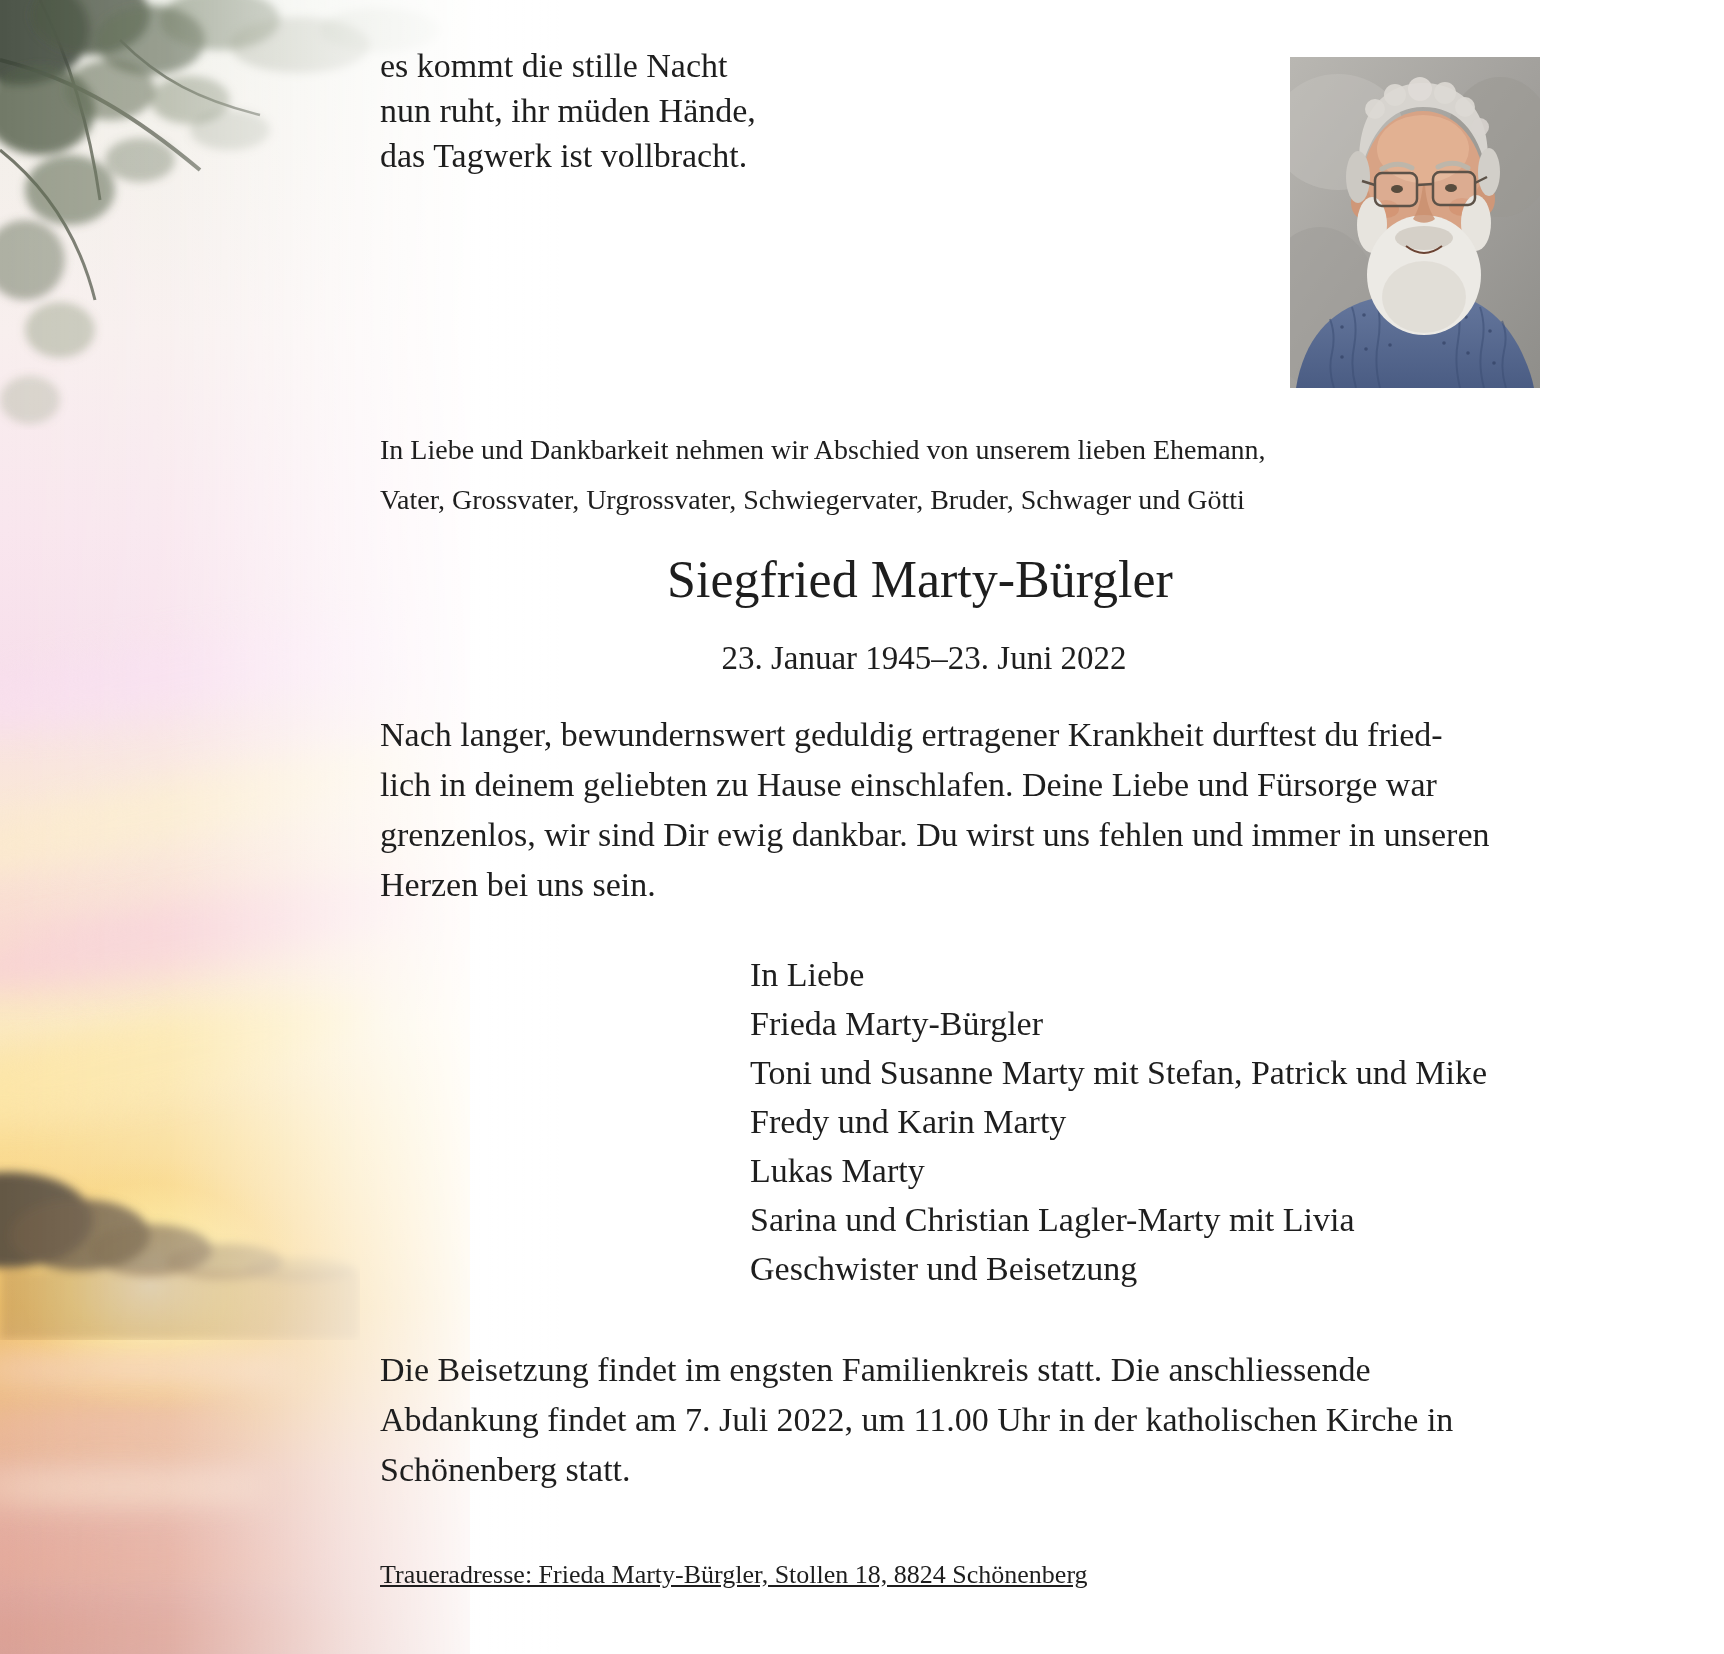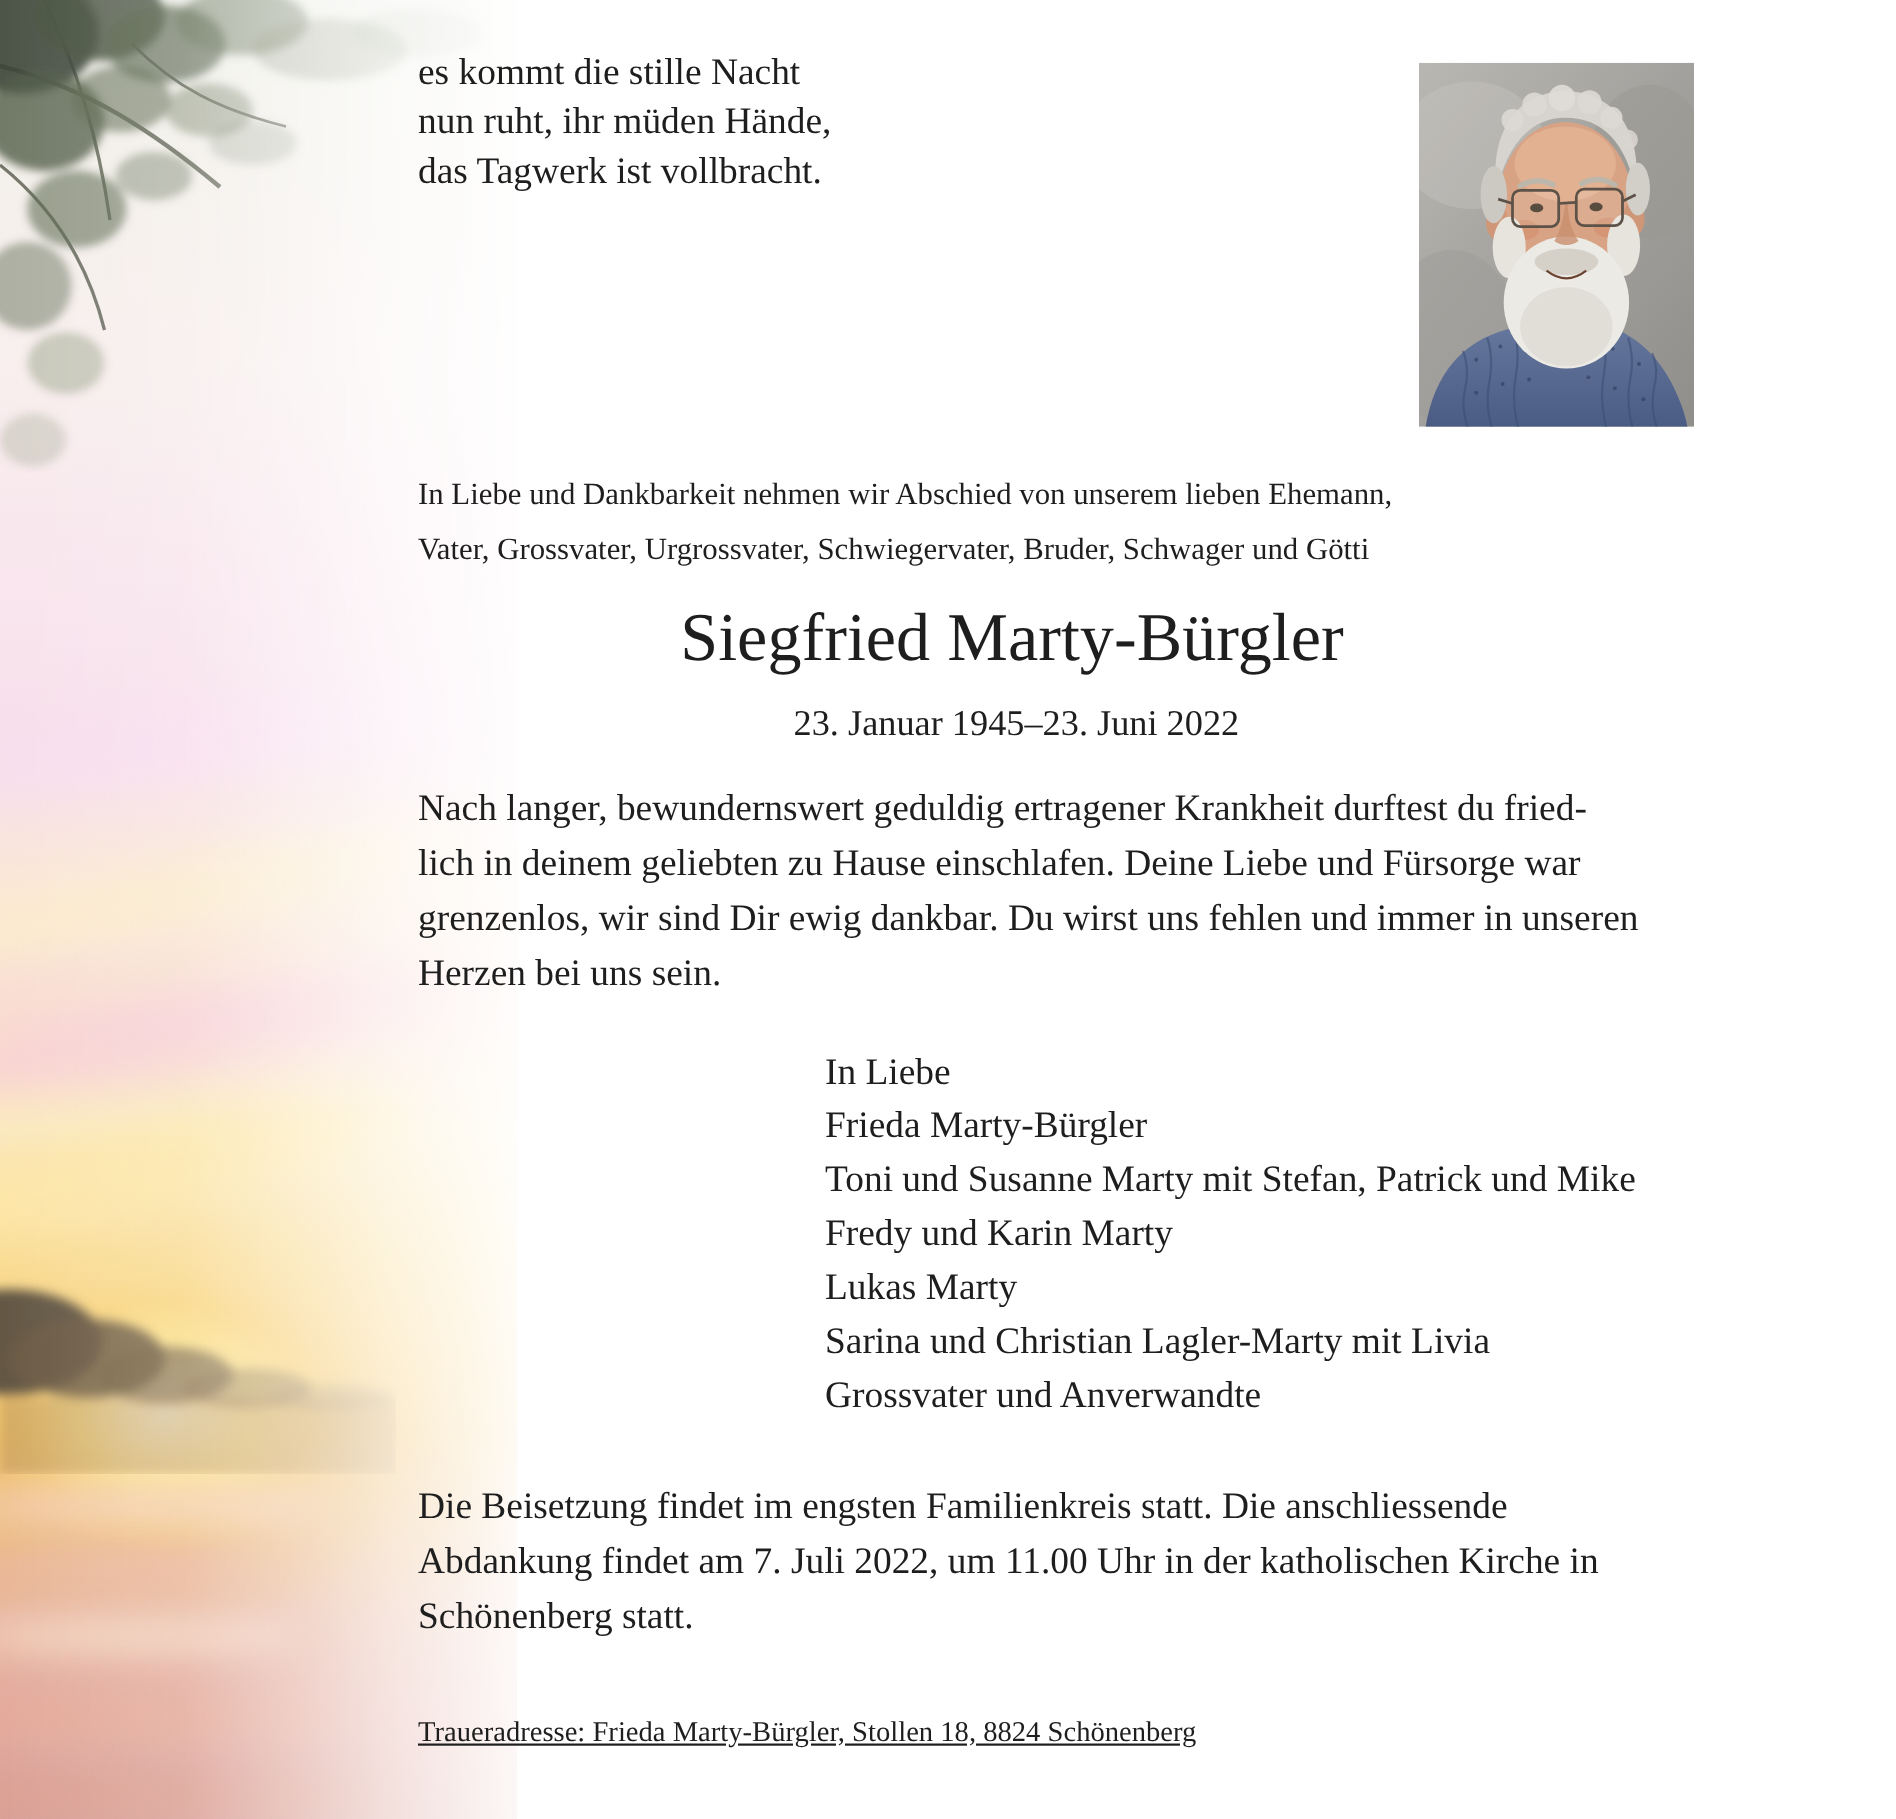--- a/index.html
+++ b/index.html
@@ -35,21 +35,21 @@
 
   
   .photo { position:absolute; left:1290px; top:57px; width:250px; height:331px; }
   .photo svg { display:block; width:100%; height:100%; }
 
   
   .textline { white-space:pre; }
   .poem    { position:absolute; left:380px; top:43px;   font-size:34px; line-height:45px; }
   .intro   { position:absolute; left:380px; top:425px;  font-size:28px; line-height:50px; }
   .name    { position:absolute; left:380px; top:545px;  width:1080px; text-align:center;
-             font-size:62px; line-height:70px; font-weight:400; }
+             font-size:52px; line-height:70px; font-weight:400; }
   .dates   { position:absolute; left:384px; top:640px;  width:1080px; text-align:center; font-size:33px; }
   .obit    { position:absolute; left:380px; top:710px;  font-size:34px; line-height:50px; }
   .family  { position:absolute; left:750px; top:950px;  font-size:34px; line-height:49px; }
   .funeral { position:absolute; left:380px; top:1345px; font-size:34px; line-height:50px; }
   .address { position:absolute; left:380px; top:1560px; font-size:26px;text-decoration:underline; }
 </style>
 </head>
 <body>
 
 <div class="page">
@@ -226,21 +226,21 @@
     <div class="textline">Herzen bei uns sein.</div>
   </div>
 
   <div class="family">
     <div class="textline">In Liebe</div>
     <div class="textline">Frieda Marty-Bürgler</div>
     <div class="textline">Toni und Susanne Marty mit Stefan, Patrick und Mike</div>
     <div class="textline">Fredy und Karin Marty</div>
     <div class="textline">Lukas Marty</div>
     <div class="textline">Sarina und Christian Lagler-Marty mit Livia</div>
-    <div class="textline">Grossvater und Anverwandte</div>
+    <div class="textline">Geschwister und Beisetzung</div>
   </div>
 
   <div class="funeral">
     <div class="textline">Die Beisetzung findet im engsten Familienkreis statt. Die anschliessende</div>
     <div class="textline">Abdankung findet am 7. Juli 2022, um 11.00 Uhr in der katholischen Kirche in</div>
     <div class="textline">Schönenberg statt.</div>
   </div>
 
   <div class="address textline">Traueradresse: Frieda Marty-Bürgler, Stollen 18, 8824 Schönenberg</div>
 

